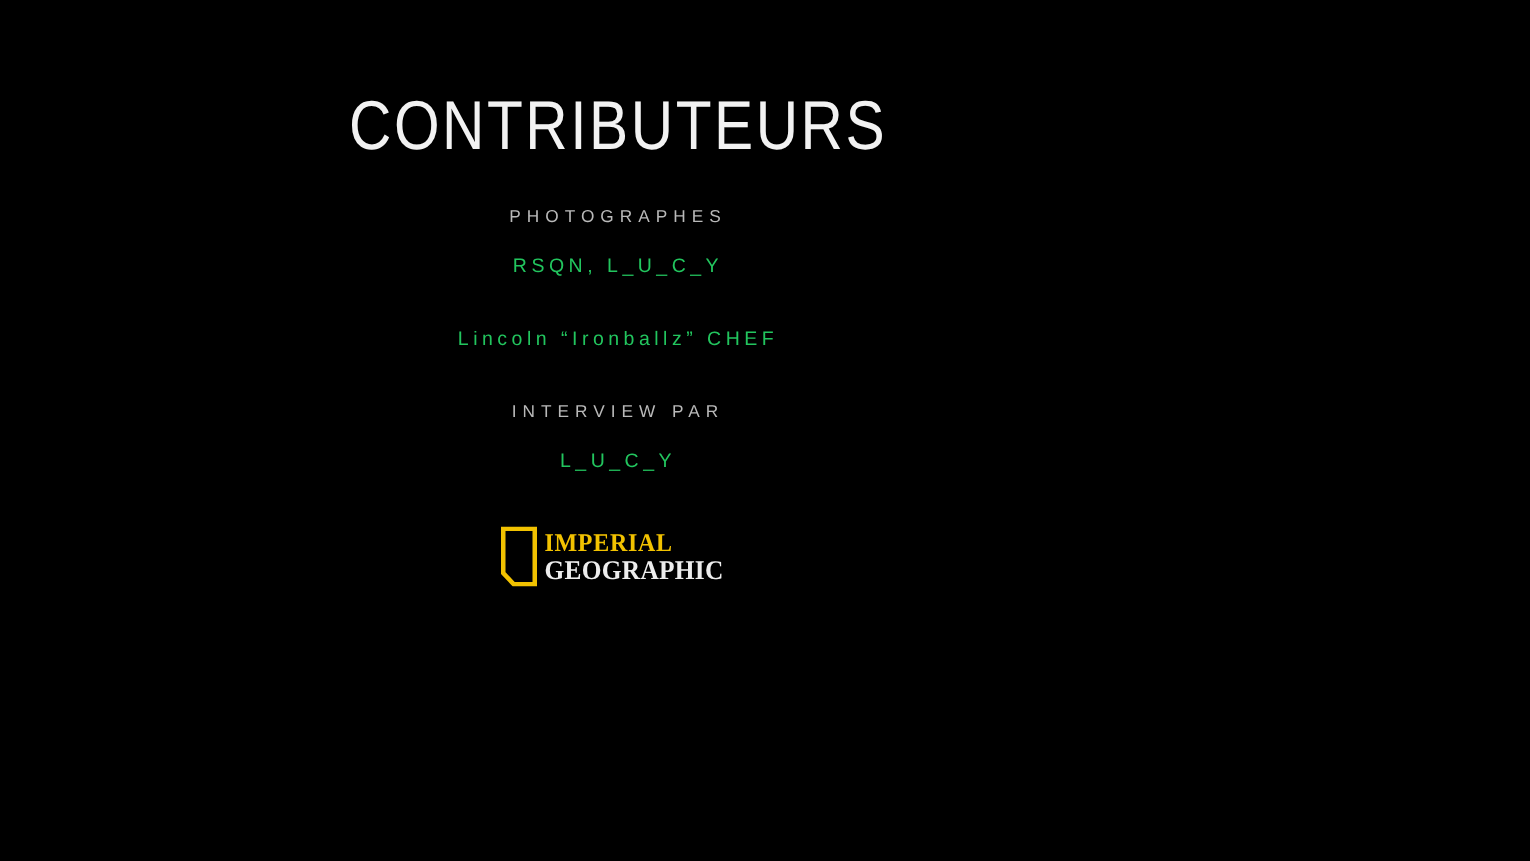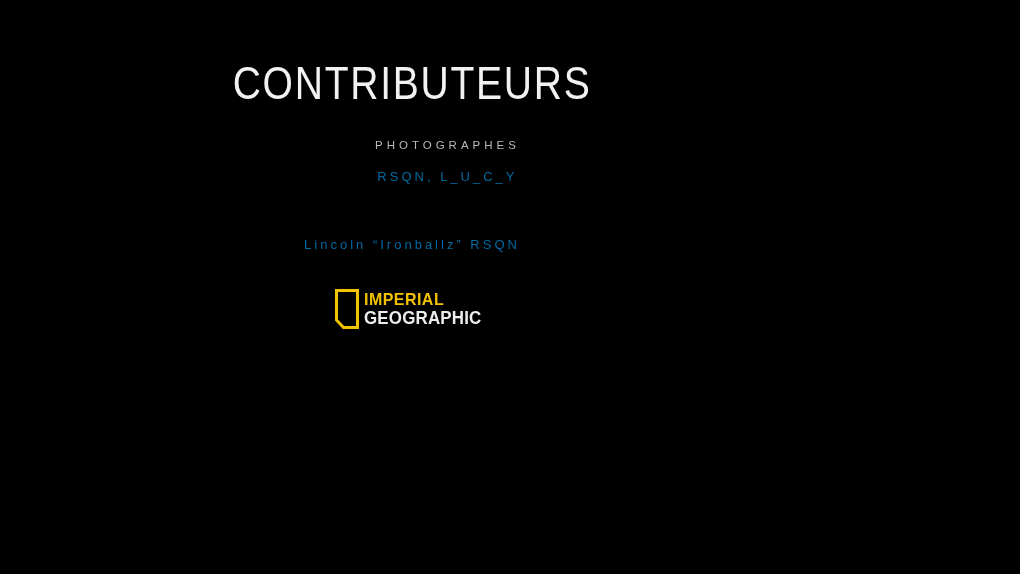--- a/index.html
+++ b/index.html
@@ -25,49 +25,49 @@
     letter-spacing: 2px;
     transform: scaleX(0.85);
     transform-origin: center;
     white-space: nowrap;
     line-height: 54px;
   }
   .credits {
     margin-top: 28px;
     display: flex;
     flex-direction: column;
-    align-items: flex-end;
-    gap: 19px;
+    align-items: center;
   }
   .credit-section {
     display: flex;
     flex-direction: column;
     align-items: center;
     margin-bottom: 35px;
   }
   .credit-label {
     color: #b9b9b9;
     font-size: 11.5px;
     letter-spacing: 4px;
     text-transform: uppercase;
     white-space: nowrap;
     line-height: 14px;
     margin-bottom: 18px;
   }
   .credit-value {
-    color: #0369a1;
+    color: #22c55e;
     font-size: 13px;
     letter-spacing: 3px;
     white-space: nowrap;
     line-height: 14px;
   }
   .logo {
     margin-top: 2px;
     display: flex;
     align-items: center;
+    font-family: Liberation Serif, serif;
   }
   .logo-frame {
     width: 24px;
     height: 40px;
     margin-right: 5px;
     flex: 0 0 auto;
   }
   .logo-text {
     display: flex;
     flex-direction: column;
@@ -98,23 +98,27 @@
   <div class="title">CONTRIBUTEURS</div>
 
   <div class="credits">
 
     <div class="credit-section">
       <div class="credit-label">PHOTOGRAPHES</div>
       <div class="credit-value">RSQN, L_U_C_Y</div>
     </div>
 
     <div class="credit-section">
-      <div class="credit-value">Lincoln “Ironballz” RSQN</div>
+      <div class="credit-value">Lincoln “Ironballz” CHEF</div>
     </div>
 
+    <div class="credit-section">
+      <div class="credit-label">INTERVIEW PAR</div>
+      <div class="credit-value">L_U_C_Y</div>
+    </div>
 
 
   </div>
 
   <div class="logo">
     <svg class="logo-frame" viewBox="0 0 24 40">
       <path d="M 1.5 1.5 L 22.5 1.5 L 22.5 38.5 L 8.5 38.5 L 1.5 31 Z" fill="none" stroke="#f2c200" stroke-width="3" stroke-linejoin="miter"></path>
     </svg>
     <div class="logo-text">
       <div class="logo-line1" style="color:#f2c200">IMPERIAL</div>

